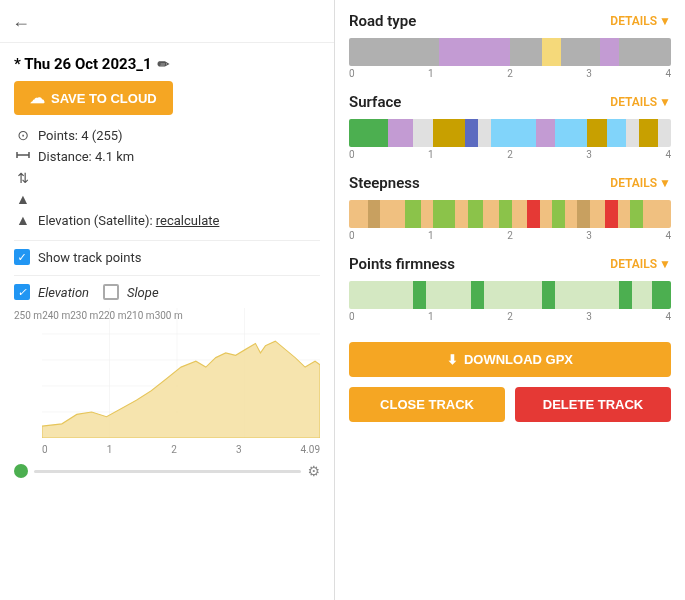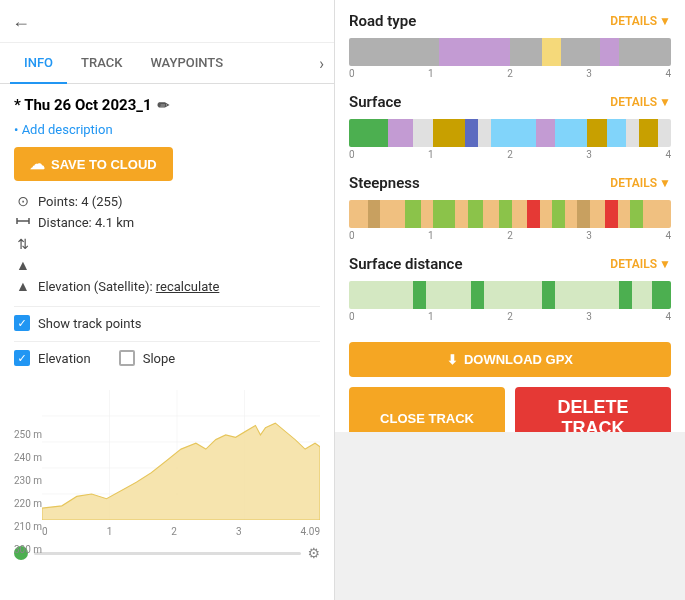--- a/index.html
+++ b/index.html
@@ -181,44 +181,44 @@
       width: 16px;
       height: 16px;
       border: 2px solid #aaa;
       border-radius: 2px;
       cursor: pointer;
     }
 
     .chart-controls {
       display: flex;
       align-items: center;
-      gap: 28px;
-      margin-bottom: 24px;
-      font-size: 13px;
+      gap: 14px;
+      margin-bottom: 8px;
+      font-size: 13px;
+      font-style: italic;
     }
 
     .elevation-chart {
       width: 100%;
       height: 130px;
       position: relative;
       margin-bottom: 6px;
     }
 
     .chart-y-labels {
       position: absolute;
       left: 0;
       top: 0;
       height: 100%;
       display: flex;
-      flex-direction: column;
+      flex-direction: row;
       justify-content: space-between;
       font-size: 10px;
       color: #888;
       padding: 2px 0;
-      margin-top: 37px;
     }
 
     .chart-area {
       position: absolute;
       left: 28px;
       right: 0;
       top: 0;
       height: 100%;
     }
 
@@ -264,21 +264,21 @@
       font-size: 14px;
       cursor: pointer;
     }
 
     
     .right-panel {
       flex: 1;
       background: #fff;
       display: flex;
       flex-direction: column;
-      height: 432px;
+      height: 600px;
       overflow-y: auto;
       padding: 12px 14px;
     }
 
     .section {
       margin-bottom: 14px;
     }
 
     .section-header {
       display: flex;
@@ -363,49 +363,42 @@
       cursor: pointer;
     }
 
     .delete-btn {
       flex: 1;
       background: #e53935;
       color: #fff;
       border: none;
       border-radius: 4px;
       padding: 10px;
-      font-size: 18px;
+      font-size: 13px;
       font-weight: 600;
       cursor: pointer;
     }
   </style>
 </head>
 <body>
 
 <div class="left-panel">
 
   <div class="top-bar">
     <span class="back-icon">←</span>
   </div>
 
-  <div class="tabs">
-    <div class="tab active">INFO</div>
-    <div class="tab">TRACK</div>
-    <div class="tab">WAYPOINTS</div>
-    <span class="tab-arrow">›</span>
-  </div>
 
   <div class="left-content">
 
     <div class="track-title">
       <span>* Thu 26 Oct 2023_1</span>
       <span class="edit-icon">✏</span>
     </div>
 
-    <div class="add-description">Add description</div>
 
     <button class="save-btn">
       <span class="cloud-icon">☁</span>
       <span>SAVE TO CLOUD</span>
     </button>
 
     <ul class="info-list">
       <li>
         <span class="info-icon">⊙</span>
         <span>Points: 4 (255)</span>
@@ -590,21 +583,21 @@
       <span>0</span>
       <span>1</span>
       <span>2</span>
       <span>3</span>
       <span>4</span>
     </div>
   </div>
 
   <div class="section">
     <div class="section-header">
-      <span class="section-title">Surface distance</span>
+      <span class="section-title">Points firmness</span>
       <span class="details-link">
         <span>DETAILS</span>
         <span>▼</span>
       </span>
     </div>
     <div class="bar-row">
       <div class="bar-segment" style="width:20%;background:#d4e8c2;"></div>
       <div class="bar-segment" style="width:4%;background:#4CAF50;"></div>
       <div class="bar-segment" style="width:14%;background:#d4e8c2;"></div>
       <div class="bar-segment" style="width:4%;background:#4CAF50;"></div>

